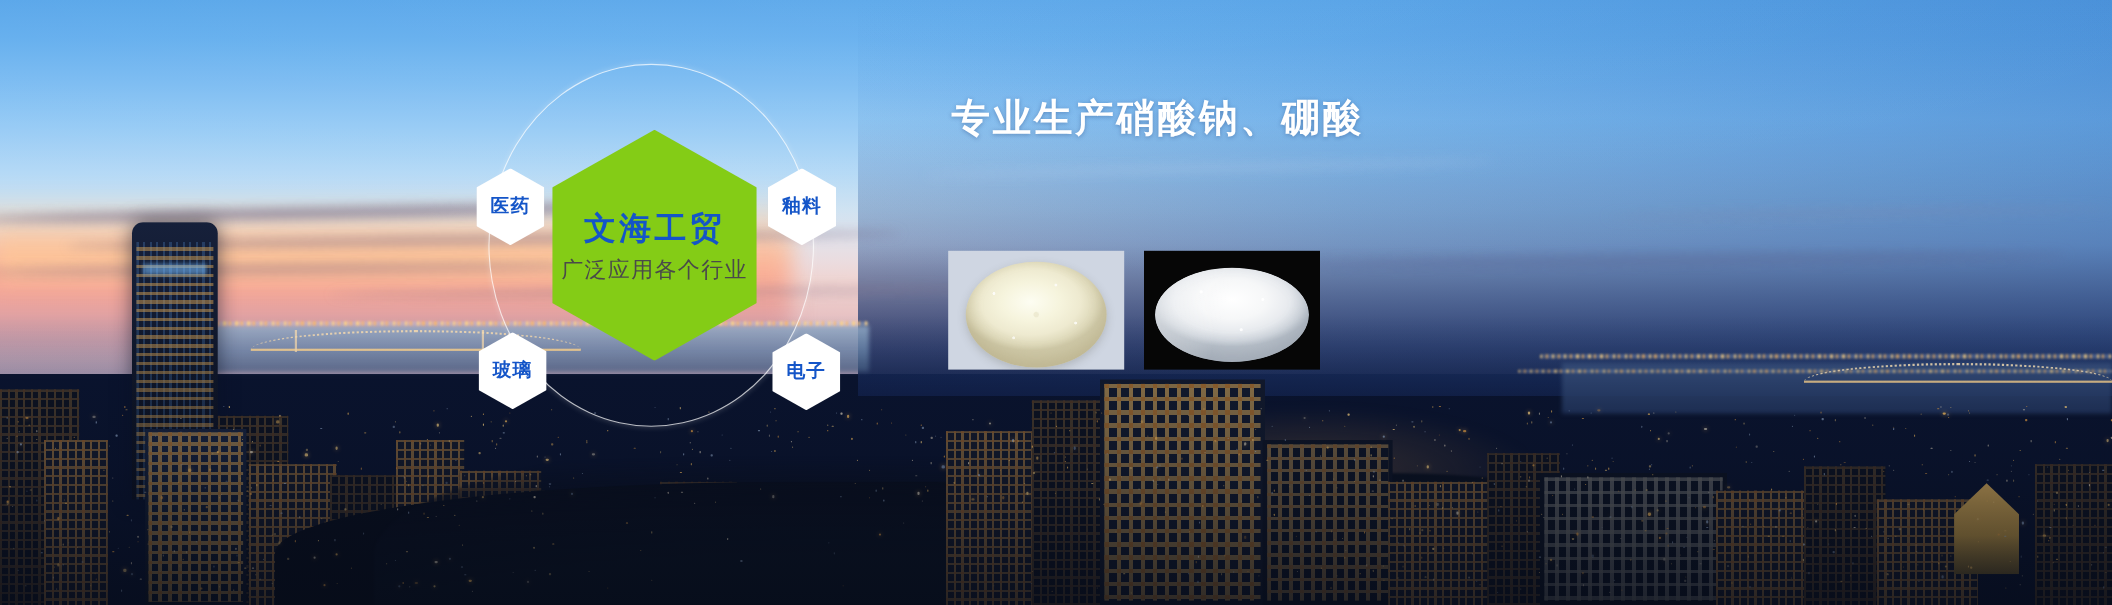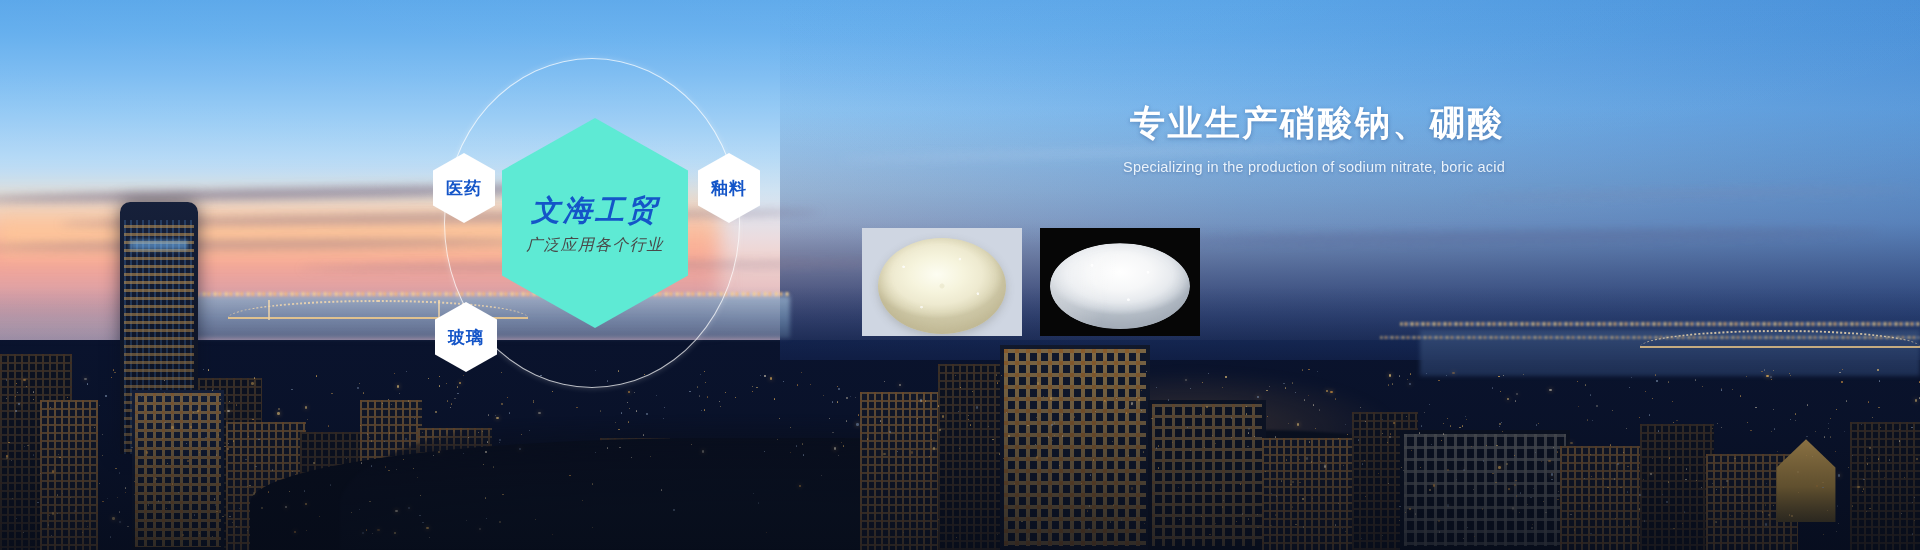--- a/index.html
+++ b/index.html
@@ -219,34 +219,34 @@
   }
   .hex span{
     color:#1455c8;font-weight:bold;letter-spacing:1px;line-height:1.1;
     font-family:"DejaVu Sans","Liberation Sans",sans-serif;
   }
   .hex-sm{width:62px;height:70px;}
   .hex-sm span{font-size:17px;}
 
   .hex-center{
     width:186px;height:210px;left:72px;top:78px;
-    flex-direction:column;gap:4px;background:#5eead4;font-style:italic;
+    flex-direction:column;gap:4px;background:#84cc16;
   }
   .hex-center .title{color:#1455c8;font-size:29px;font-weight:bold;letter-spacing:3px;}
-  .hex-center .sub{color:#4a4a4a;font-size:16px;letter-spacing:1.2px;font-weight:normal;}
+  .hex-center .sub{color:#4a4a4a;font-size:20px;letter-spacing:1.2px;font-weight:normal;}
 
   .h-chem {left:134px;top:44px;}
   .h-glaze{left:268px;top:113px;}
   .h-elec {left:272px;top:263px;}
   .h-metal{left:140px;top:345px;}
   .h-glass{left:5px;top:262px;}
   .h-med  {left:3px;top:113px;}
 
   
-  #copy{position:absolute;left:865px;top:100px;width:640px;text-align:right;}
+  #copy{position:absolute;left:865px;top:84px;width:640px;}
   .headline{
     color:#ffffff;font-size:35px;font-weight:bold;letter-spacing:2.5px;
     font-family:"DejaVu Sans","Liberation Sans",sans-serif;
     text-shadow:0 1px 4px rgba(20,50,110,.35);
     margin:0 0 12px 0;white-space:nowrap;
   }
   .sub-en{
     color:#eaf3fb;font-size:14.5px;letter-spacing:.2px;margin:0 0 20px 0;
     font-family:"Liberation Sans",sans-serif;white-space:nowrap;
     text-shadow:0 1px 3px rgba(20,50,110,.35);
@@ -1187,31 +1187,33 @@
     <div class="ring"></div>
 
     <div class="hex hex-center">
       <div class="title">文海工贸</div>
       <div class="sub">广泛应用各个行业</div>
     </div>
 
     <div class="hex hex-sm h-glaze">
       <span>釉料</span>
     </div>
+    <div class="hex hex-sm h-elec">
+      <span>电子</span>
+    </div>
     <div class="hex hex-sm h-glass">
       <span>玻璃</span>
     </div>
     <div class="hex hex-sm h-med">
       <span>医药</span>
     </div>
   </div>
 
   <div id="copy">
     <h1 class="headline">专业生产硝酸钠、硼酸</h1>
-    <p class="sub-en">Specializing in the production of sodium nitrate, boric acid</p>
   </div>
 
   <div id="photos">
     <div class="photo p1">
       <div class="pile pile1"></div>
     </div>
     <div class="photo p2">
       <div class="pile pile2"></div>
     </div>
   </div>

